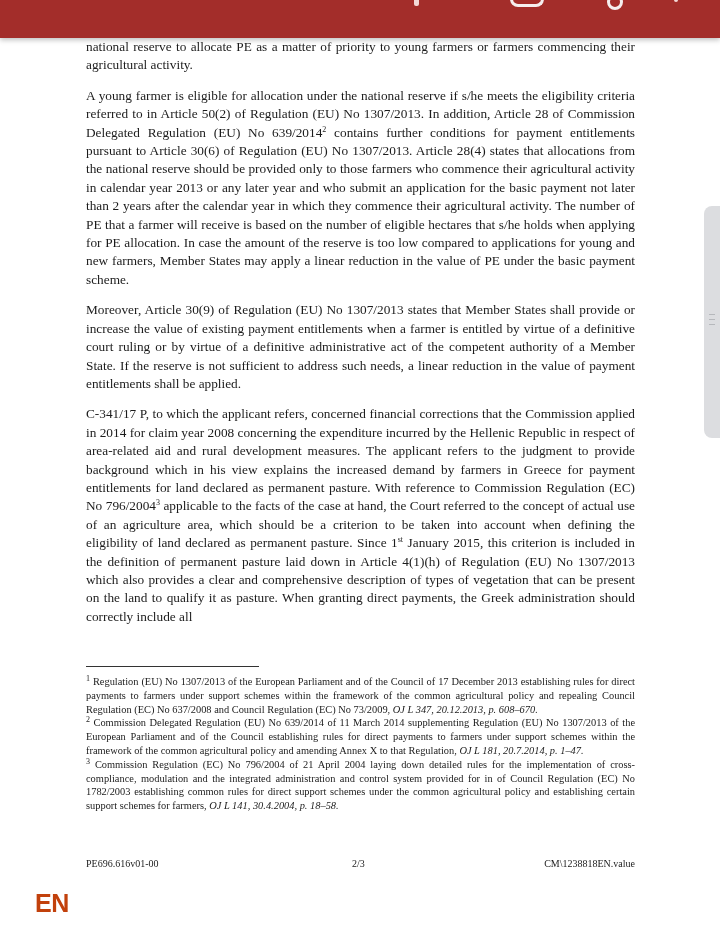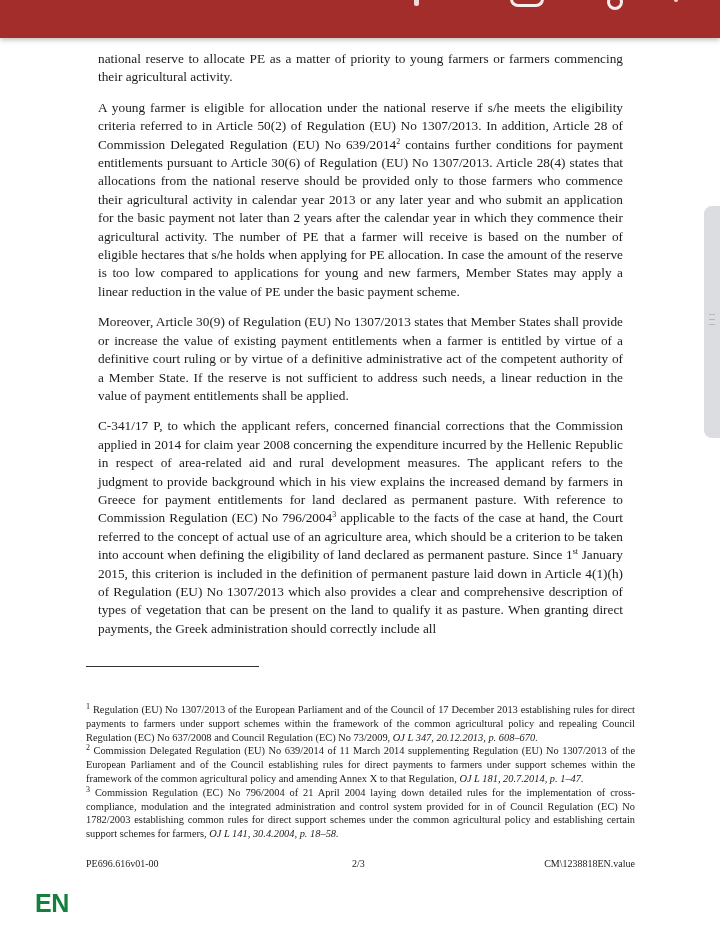--- a/index.html
+++ b/index.html
@@ -20,47 +20,47 @@
     left: 510px; width: 28px; height: 10px; border: 3px solid #f6eeee; border-top: none;
     border-radius: 0 0 8px 8px; top: -4px;
   }
   .ic-dot { left: 607px; top: -5px; width: 10px; height: 10px; border-radius: 50%; border: 3px solid #f6eeee; background:#a32d2a; }
   .ic-tick { left: 674px; top: -4px; width: 4px; height: 8px; background: #f3d8d6; border-radius: 2px; }
 
   .page {
     position: absolute; left: 86px; top: 38px; width: 549px;
   }
   .body-text {
-    font-size: 13.3px; line-height: 18.4px; text-align: justify; margin: 12px;
+    font-size: 13.3px; line-height: 18.4px; text-align: justify; margin: 0;
   }
   .body-text p { margin: 0 0 12px 0; }
   sup { font-size: 8px; line-height: 0; vertical-align: super; }
 
   .fn-rule {
     position: absolute; left: 86px; top: 666px; width: 173px; height: 1px; background: #333;
   }
   .footnotes {
-    position: absolute; left: 86px; top: 703px; width: 549px;
+    position: absolute; left: 86px; top: 675px; width: 549px;
     font-size: 10.4px; line-height: 13.8px; text-align: justify;
   }
   .footnotes p { margin: 0; }
   .footnotes i { font-style: italic; }
 
   .footer {
     position: absolute; left: 86px; top: 858px; width: 549px; height: 16px;
     font-size: 10px;
   }
   .footer .l { position: absolute; left: 0; }
   .footer .c { position: absolute; left: 266px; }
   .footer .r { position: absolute; right: 0; }
 
   .lang {
     position: absolute; left: 35px; top: 889px;
     font-family: "Liberation Sans", "DejaVu Sans", sans-serif;
-    font-weight: bold; font-size: 25px; letter-spacing: -0.5px; color: #15803d;
+    font-weight: bold; font-size: 25px; letter-spacing: -0.5px; color: #c2410c;
   }
   .scroll-handle {
     position: absolute; left: 704px; top: 206px; width: 20px; height: 232px;
     background: #dcdde0; border-radius: 8px 0 0 8px;
   }
   .scroll-grip {
     position: absolute; left: 5px; top: 108px; width: 6px; height: 9px;
     border-top: 1px solid #b6b8bc; border-bottom: 1px solid #b6b8bc;
   }
   .scroll-grip::after {

